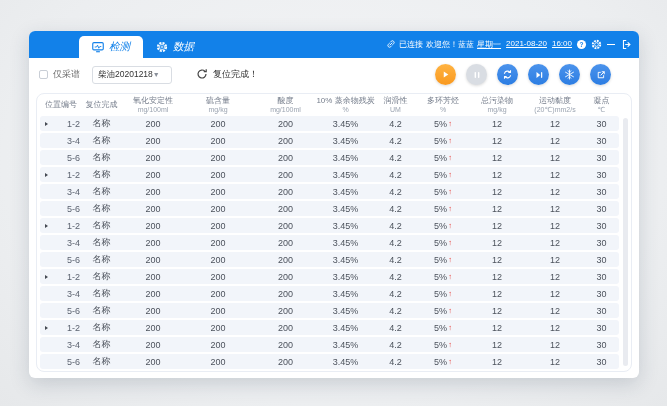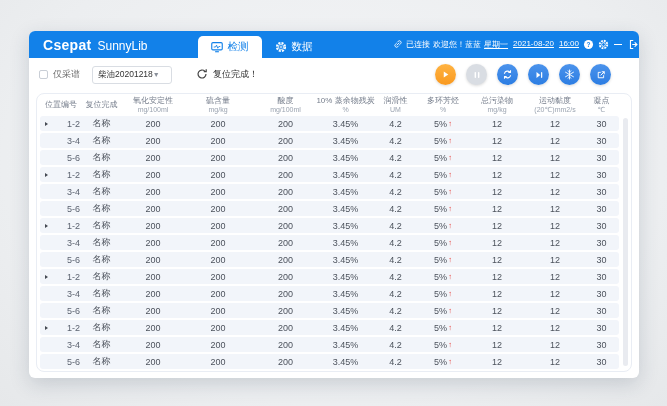--- a/index.html
+++ b/index.html
@@ -12,26 +12,26 @@
   body{font-family:"Liberation Sans","DejaVu Sans",sans-serif;
        background:radial-gradient(ellipse at 50% 40%, #f4f5f7 0%, var(--page_bg) 70%, #e6e8ea 100%);}
   .window{position:absolute;left:29px;top:31px;width:610px;height:347px;background:#fff;
           border-radius:6px;box-shadow:0 6px 20px rgba(40,55,80,.18);}
   
   .titlebar{height:27px;background:var(--header_blue);border-radius:6px 6px 0 0;
             display:flex;align-items:center;color:#fff;}
   .brand{display:flex;align-items:baseline;padding-left:14px;white-space:nowrap;}
   .brand-main{font-size:14px;font-weight:bold;letter-spacing:.3px;}
   .brand-sub{font-size:12px;font-weight:400;margin-left:6px;}
-  .tabs{display:flex;align-items:flex-end;height:100%;margin-left:50px;}
+  .tabs{display:flex;align-items:flex-end;height:100%;margin-left:50px;font-style:italic;}
   .tab{height:22px;display:flex;align-items:center;gap:5px;padding:0 13px;font-size:10.5px;
        color:#fff;cursor:pointer;white-space:nowrap;}
   .tab.active{background:#fff;color:var(--header_blue);border-radius:5px 5px 0 0;}
   .tab svg{display:block;}
-  .tbar-right{margin-left:auto;display:flex;align-items:center;gap:3px;padding-right:0;
+  .tbar-right{margin-left:auto;display:flex;align-items:center;gap:3px;padding-right:7px;
               font-size:8px;white-space:nowrap;}
   .conn{display:flex;align-items:center;gap:3px;}
   .dtgroup{display:flex;gap:5px;text-decoration:underline;}
   .tb-icon{display:flex;align-items:center;justify-content:center;width:12px;height:12px;cursor:pointer;}
   .min-bar{width:8px;height:1.5px;background:#fff;display:block;}
   
   .toolbar{height:33px;display:flex;align-items:center;padding:0 28px 0 10px;}
   .checkbox{width:9px;height:9px;border:1px solid #c9ced6;border-radius:2px;background:#fff;cursor:pointer;}
   .cb-label{font-size:9px;color:#666;margin:0 12px 0 5px;white-space:nowrap;}
   .select{width:80px;height:18px;border:1px solid #d9dde3;border-radius:3px;background:#fff;
@@ -67,24 +67,20 @@
   .alert-glyph{color:var(--alert_red);font-size:7.5px;font-weight:bold;margin-left:1px;vertical-align:top;}
   .scrollbar{position:absolute;right:3px;top:24px;bottom:5px;width:5px;background:#e9ebf0;
              border-radius:3px;cursor:pointer;}
 </style>
 </head>
 <body>
 
 <div class="window">
 
   <div class="titlebar">
-    <div class="brand">
-      <span class="brand-main">Csepat</span>
-      <span class="brand-sub">SunnyLib</span>
-    </div>
     <div class="tabs">
       <div class="tab active">
         <span class="tab-ic">
           <svg viewBox="0 0 16 16" width="12" height="12">
             <rect x="1" y="2.2" width="14" height="9.6" rx="1.6" fill="none" stroke="currentColor" stroke-width="1.5"></rect>
             <polyline points="3.6,8 6,8 7.4,5.6 9,9.6 10.4,7.4 12.4,7.4" fill="none" stroke="currentColor" stroke-width="1.2"></polyline>
             <line x1="5.5" y1="14.3" x2="10.5" y2="14.3" stroke="currentColor" stroke-width="1.5"></line>
           </svg>
         </span>
         <span>检测</span>

